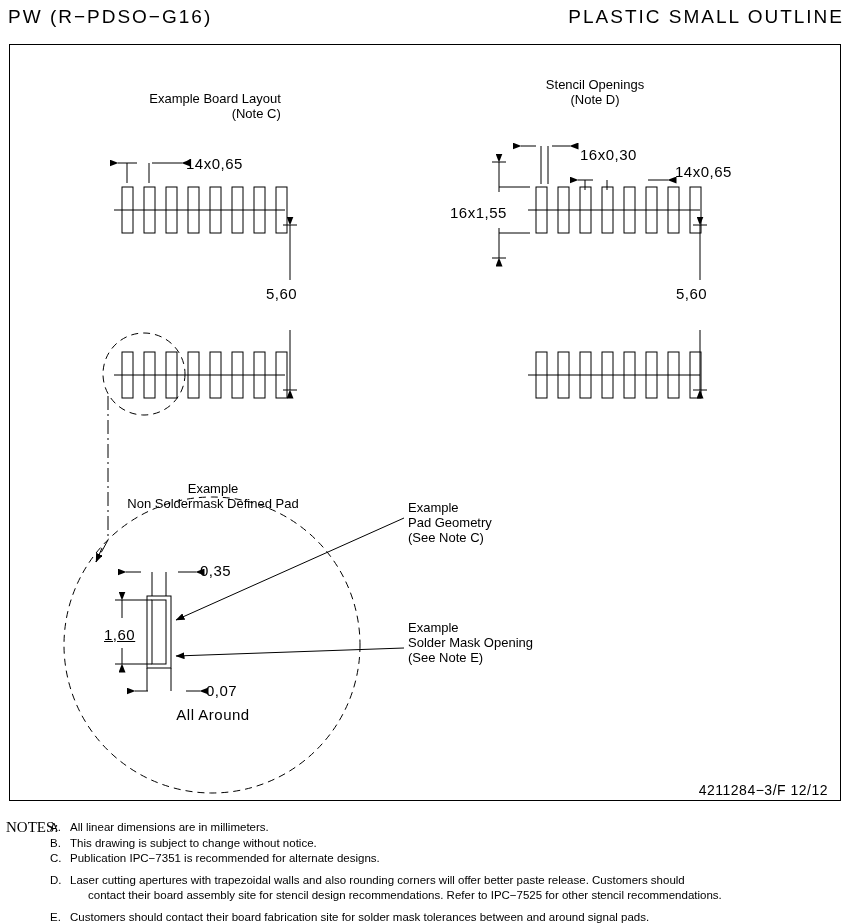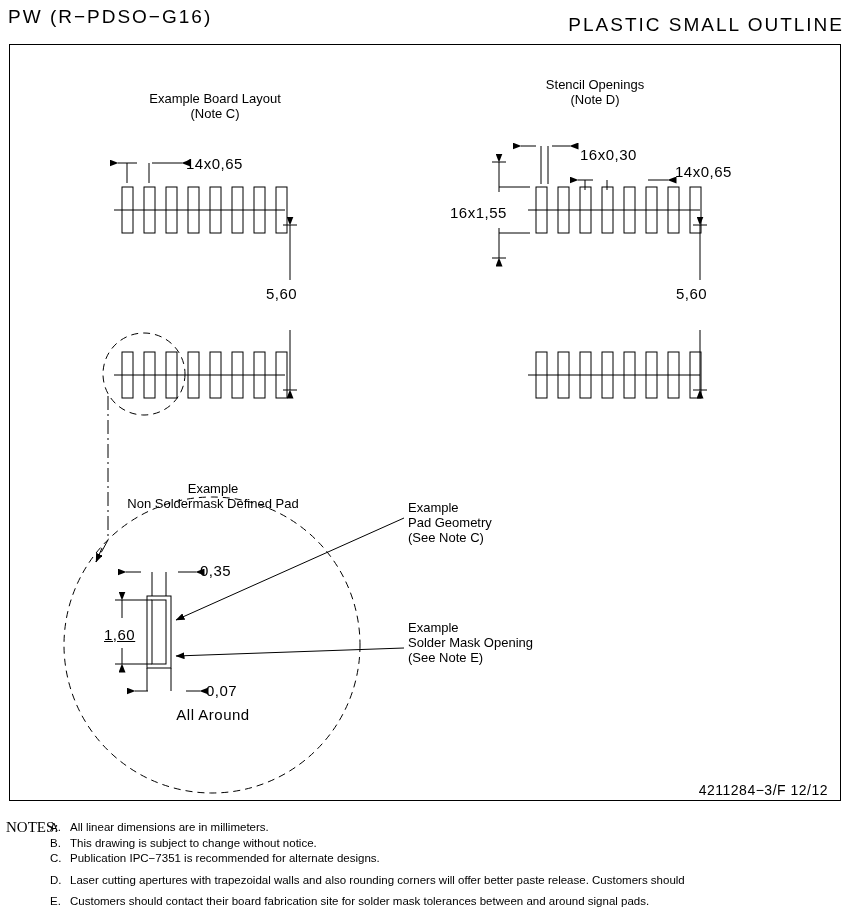--- a/index.html
+++ b/index.html
@@ -12,21 +12,21 @@
     overflow:hidden;
   }
   .page{position:absolute;left:0;top:0;width:850px;height:652px;}
 
   
   .hdr-left{
     position:absolute;left:8px;top:6px;
     font-size:19px;letter-spacing:2px;white-space:nowrap;
   }
   .hdr-right{
-    position:absolute;right:6px;top:14px;
+    position:absolute;right:6px;top:6px;
     font-size:19px;letter-spacing:2px;white-space:nowrap;
   }
 
   
   .frame{
     position:absolute;left:9px;top:44px;width:832px;height:757px;
     border:1px solid #000;box-sizing:border-box;
   }
   .dim{position:absolute;font-size:15px;white-space:nowrap;letter-spacing:.5px;}
   .dim.c{transform:translateX(-50%);text-align:center;}
@@ -52,21 +52,21 @@
 </head>
 <body>
 
 <div class="page">
 
   <div class="hdr-left">PW (R−PDSO−G16)</div>
   <div class="hdr-right">PLASTIC SMALL OUTLINE</div>
 
   <div class="frame"></div>
 
-  <div class="lbl c" style="left:215px;top:91px;">
+  <div class="lbl c" style="left:215px;top:91px;text-align:right;">
     <span>Example Board Layout</span><br>
     <span>(Note C)</span>
   </div>
 
   <div class="lbl c" style="left:595px;top:77px;">
     <span>Stencil Openings</span><br>
     <span>(Note D)</span>
   </div>
 
   <div class="dim" style="left:186px;top:155px;">14x0,65</div>
@@ -235,20 +235,21 @@
       <span class="note-letter">B.</span>
       <span class="note-text">This drawing is subject to change without notice.</span>
     </div>
     <div class="note-row">
       <span class="note-letter">C.</span>
       <span class="note-text">Publication IPC−7351 is recommended for alternate designs.</span>
     </div>
     <div class="note-row" style="margin-top:6px;">
       <span class="note-letter">D.</span>
       <span class="note-text">Laser cutting apertures with trapezoidal walls and also rounding corners will offer better paste release.  Customers should</span>
+      <span class="note-cont">contact their board assembly site for stencil design recommendations. Refer to IPC−7525 for other stencil recommendations.</span>
     </div>
     <div class="note-row" style="margin-top:6px;">
       <span class="note-letter">E.</span>
       <span class="note-text">Customers should contact their board fabrication site for solder mask tolerances between and around signal pads.</span>
     </div>
   </div>
 
 </div>
 
 </body></html>

